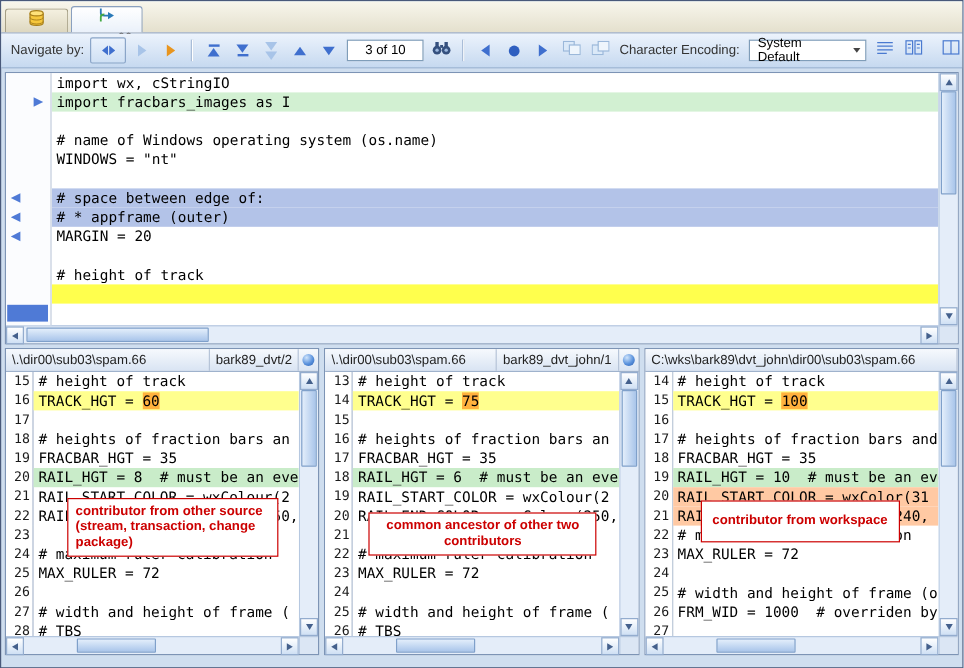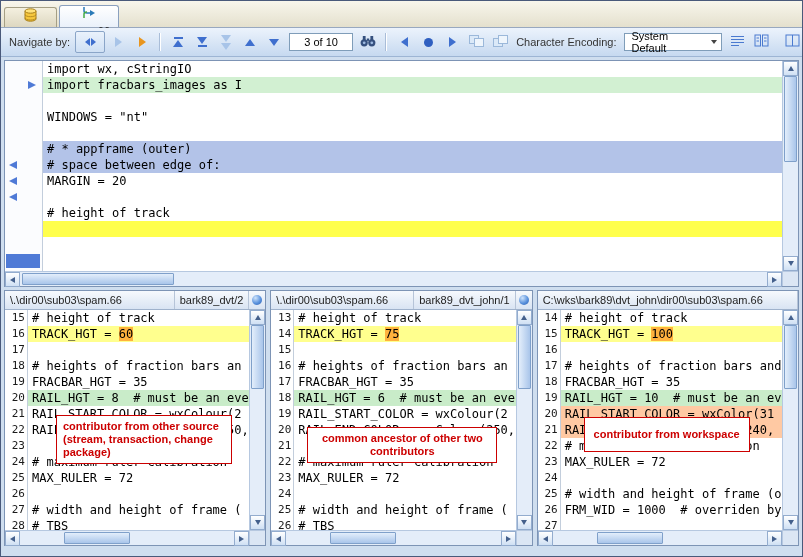--- a/index.html
+++ b/index.html
@@ -249,30 +249,33 @@
     <div class="crow">
           <span class="ct">import wx, cStringIO</span>
         </div>
         <div class="crow hl-green">
           <span class="ct">import fracbars_images as I</span>
         </div>
         <div class="crow">
           <span class="ct"></span>
         </div>
         <div class="crow">
+          <span class="ct"># name of Windows operating system (os.name)</span>
+        </div>
+        <div class="crow">
           <span class="ct">WINDOWS = "nt"</span>
         </div>
         <div class="crow">
           <span class="ct"></span>
+        </div>
+        <div class="crow hl-blue">
+          <span class="ct"># space between edge of:</span>
         </div>
         <div class="crow hl-blue">
           <span class="ct"># * appframe (outer)</span>
-        </div>
-        <div class="crow hl-blue">
-          <span class="ct"># space between edge of:</span>
         </div>
         <div class="crow">
           <span class="ct">MARGIN = 20</span>
         </div>
         <div class="crow">
           <span class="ct"></span>
         </div>
         <div class="crow">
           <span class="ct"># height of track</span>
         </div>

